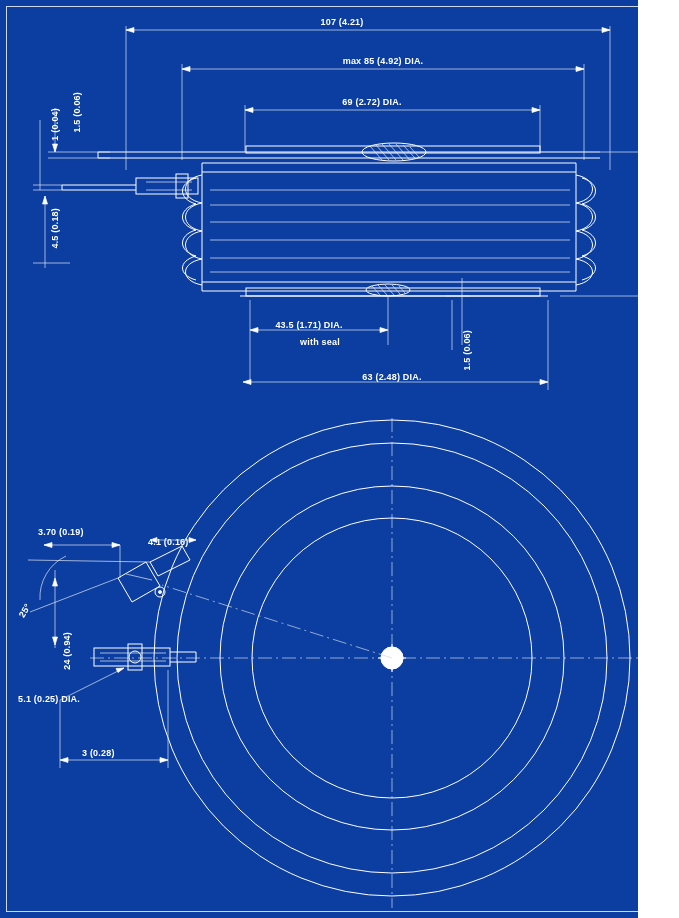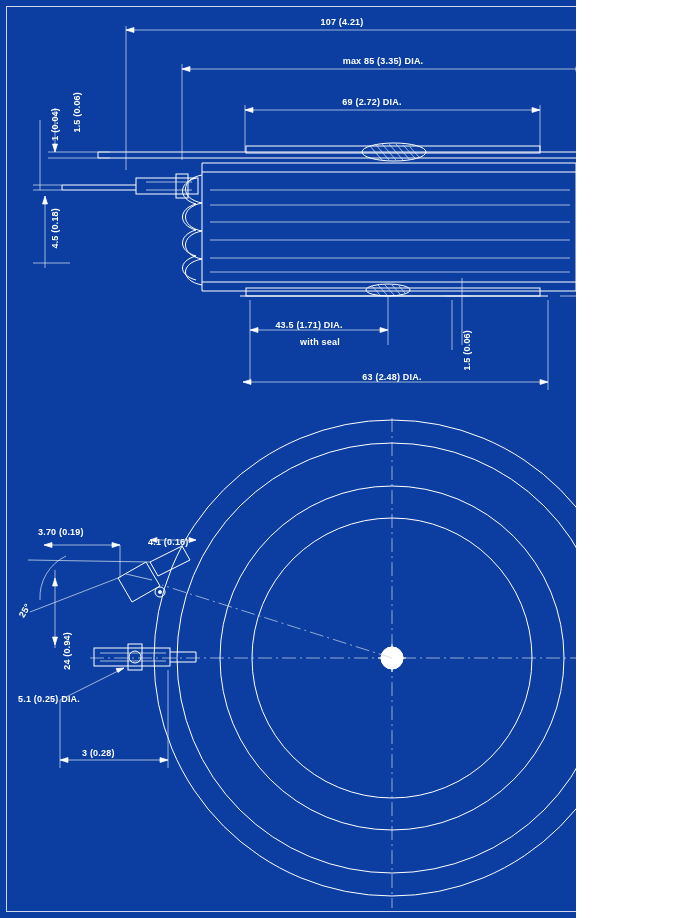--- a/index.html
+++ b/index.html
@@ -1,19 +1,19 @@
 <!DOCTYPE html>
 <html><head>
 <meta charset="utf-8">
 <style>
   html,body{margin:0;padding:0;background:#ffffff;}
   body{font-family:"Liberation Sans", sans-serif;}
   #sheet{
     position:relative;
-    width:576px;height:918px;
+    width:638px;height:918px;
     background:#0b3ea0;
     overflow:hidden;
     text-decoration:underline;
   }
   .frame{
     position:absolute;left:6px;top:6px;width:667px;height:906px;
     border:1px solid #cfd8ea;
     box-sizing:border-box;
   }
   svg.draw{position:absolute;left:0;top:0;width:679px;height:918px;}
@@ -216,21 +216,21 @@
 
       <line class="ln-dim" x1="60" y1="760" x2="168" y2="760"></line>
       <path class="fill-w" d="M60,760 l8,-2.5 v5 z"></path>
       <path class="fill-w" d="M168,760 l-8,-2.5 v5 z"></path>
       <line class="ln-dim" x1="60" y1="700" x2="60" y2="768"></line>
       <line class="ln-dim" x1="168" y1="670" x2="168" y2="768"></line>
     </g>
   </svg>
 
   <div class="lbl" style="left:342px;top:17px;transform:translateX(-50%);">107 (4.21)</div>
-  <div class="lbl" style="left:383px;top:56px;transform:translateX(-50%);">max 85 (3.35) DIA.</div>
+  <div class="lbl" style="left:383px;top:56px;transform:translateX(-50%);">max 85 (4.92) DIA.</div>
   <div class="lbl" style="left:372px;top:97px;transform:translateX(-50%);">69 (2.72) DIA.</div>
 
   <div class="lbl v" style="left:72px;top:92px;transform:rotate(-90deg) translate(-100%,0);">1.5 (0.06)</div>
   <div class="lbl v" style="left:50px;top:108px;transform:rotate(-90deg) translate(-100%,0);">1 (0.04)</div>
   <div class="lbl v" style="left:50px;top:208px;transform:rotate(-90deg) translate(-100%,0);">4.5 (0.18)</div>
 
   <div class="lbl v" style="left:668px;top:190px;transform:rotate(-90deg) translate(-100%,0);">34.6 (1.36)</div>
 
   <div class="lbl" style="left:309px;top:320px;transform:translateX(-50%);">43.5 (1.71) DIA.</div>
   <div class="lbl" style="left:320px;top:337px;transform:translateX(-50%);">with seal</div>

